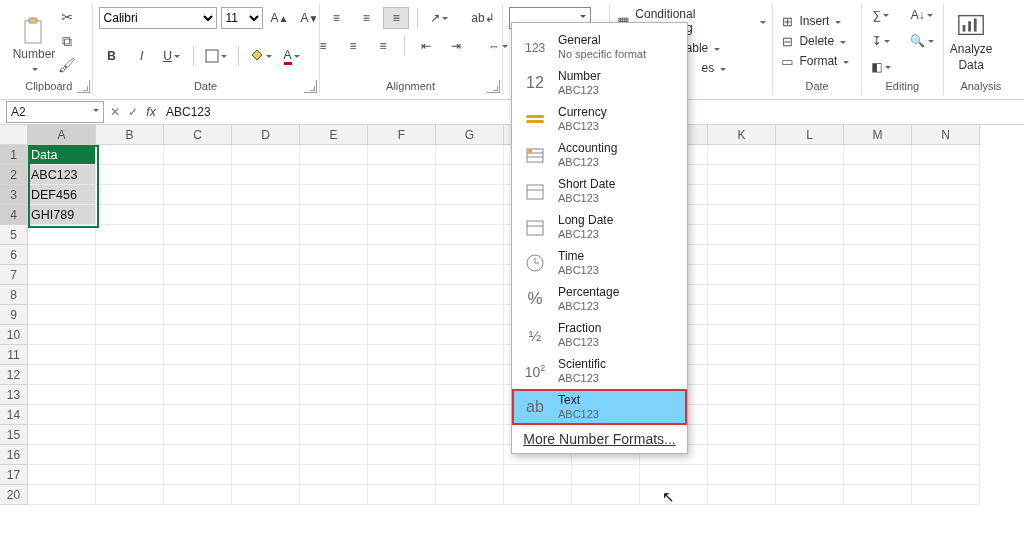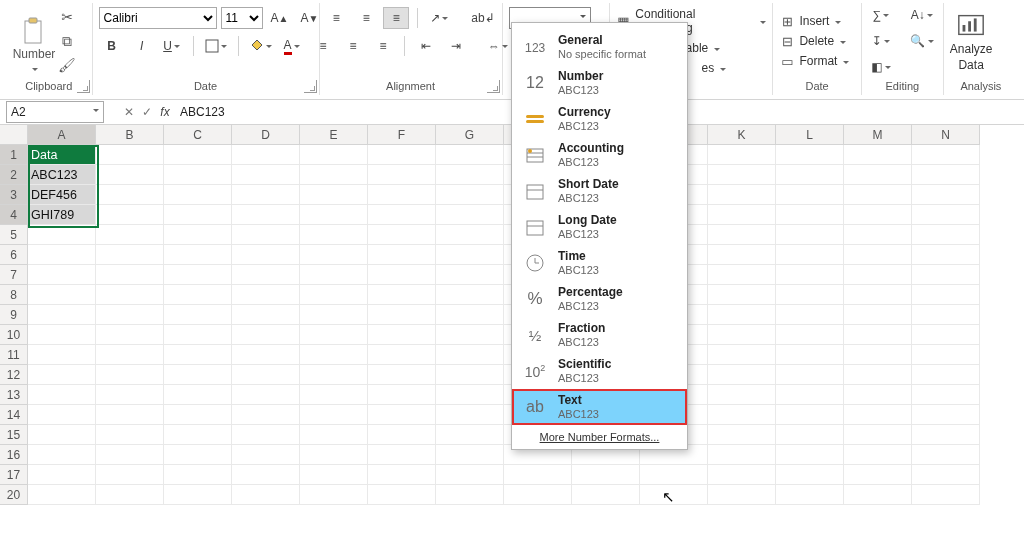--- a/index.html
+++ b/index.html
@@ -14,42 +14,42 @@
   .stack{display:flex;flex-direction:column;gap:6px;margin-left:2px}
   .ic{width:18px;height:18px;display:inline-flex;align-items:center;justify-content:center;color:#555;font-size:14px}
   select.combo{height:22px;border:1px solid #aaa;background:#fff;font-size:12px}
   .font-combo{width:118px}
   .size-combo{width:42px}
   .row{display:flex;align-items:center;gap:4px}
   .btn{min-width:20px;height:20px;display:inline-flex;align-items:center;justify-content:center;border:1px solid transparent;padding:0 2px;color:#444}
   .sep{width:1px;height:20px;background:#d0d0d0;margin:0 4px}
   .dd::after{content:"";display:inline-block;margin-left:2px;border:3px solid transparent;border-top-color:#666;position:relative;top:2px}
   .namebox-row{display:flex;align-items:center;height:24px;border-bottom:1px solid #d4d4d4}
-  .namebox{width:88px;height:20px;border:1px solid #aaa;margin:0 16px 0 6px;padding:0 4px;display:flex;align-items:center;justify-content:space-between;font-size:12px}
+  .namebox{width:88px;height:20px;border:1px solid #aaa;margin:0 2px 0 6px;padding:0 4px;display:flex;align-items:center;justify-content:space-between;font-size:12px}
   .namebox::after{content:"";border:3px solid transparent;border-top-color:#666}
   .fx-ic{width:18px;text-align:center;color:#777}
   .fx-ital{font-style:italic;color:#444}
   .formula{flex:1;padding-left:6px}
   .grid{position:relative;display:grid;grid-template-columns:28px repeat(14,68px);grid-auto-rows:20px}
   .hdr{background:#f3f2f1;border:1px solid #d4d4d4;border-top:none;border-left:none;display:flex;align-items:center;justify-content:center;color:#555;font-size:12px}
   .rhdr{background:#f3f2f1;border:1px solid #d4d4d4;border-top:none;border-left:none;display:flex;align-items:center;justify-content:center;color:#555;font-size:12px}
   .cell{border:1px solid #e9e9e9;border-top:none;border-left:none;padding:0 3px;display:flex;align-items:center;font-size:12.5px;color:#111}
   .hdr.sel{background:#d2d0ce}
   .rhdr.sel{background:#d2d0ce}
   .cell.a1{background:#0f7b3e;color:#fff}
   .cell.selrange{background:#d8d8d8}
   .sel-outline{position:absolute;border:2px solid #0f7b3e;pointer-events:none}
   .dropdown{position:absolute;left:511px;top:22px;width:175px;background:#fff;border:1px solid #b5b5b5;box-shadow:2px 3px 8px rgba(0,0,0,.25);padding:6px 0 4px 0;z-index:50}
   .nf-item{display:flex;align-items:center;gap:10px;padding:4px 10px;cursor:default}
   .nf-ic{width:26px;height:26px;display:flex;align-items:center;justify-content:center;color:#6c6c6c;font-size:16px}
   .nf-txt{display:flex;flex-direction:column;line-height:14px}
-  .nf-title{font-size:12px;color:#222;font-weight:700}
+  .nf-title{font-size:12px;color:#222;font-weight:400}
   .nf-sub{font-size:11px;color:#666}
   .nf-item.text{outline:2px solid #e03131;outline-offset:-2px;background:#7dd3fc}
-  .more-link{text-align:center;font-size:11px;padding:6px 0 2px 0}
+  .more-link{text-align:center;font-size:14px;padding:6px 0 2px 0}
   .more-link span{text-decoration:underline;color:#333}
   .num-combo{position:relative;width:80px;height:20px;border:1px solid #888}
   .num-combo::after{content:"";position:absolute;right:4px;top:7px;border:3px solid transparent;border-top-color:#555}
   .cells-col,.edit-col,.anal-col{display:flex;flex-direction:column;gap:4px;font-size:12px}
   .mini{display:flex;align-items:center;gap:4px;color:#333}
   .mini .ic{width:16px;height:16px;font-size:13px}
   .analyze{display:flex;flex-direction:column;align-items:center;gap:2px;color:#333}
   .analyze svg{width:30px;height:30px}
   .cursor-arrow{position:absolute;left:662px;top:488px;z-index:60;font-size:15px;color:#000}
   .corner{background:#f3f2f1;border-right:1px solid #d4d4d4;border-bottom:1px solid #d4d4d4}
@@ -73,21 +73,21 @@
         <span class="ic">✂</span>
         <span class="ic">⧉</span>
         <span class="ic">🖌</span>
       </div>
     </div>
     <div class="group-label">Clipboard</div>
     <span class="dlg"></span>
   </div>
 
   <div class="group" style="width:214px">
-    <div class="group-body" style="flex-direction:column;align-items:flex-start;gap:6px;padding-top:4px">
+    <div class="group-body" style="flex-direction:column;align-items:flex-start;gap:16px;padding-top:4px">
       <div class="row">
         <select class="combo font-combo"><option>Calibri</option></select>
         <select class="combo size-combo"><option>11</option></select>
         <span class="btn">A<sup>▲</sup></span>
         <span class="btn">A<sup>▼</sup></span>
       </div>
       <div class="row">
         <span class="btn" style="font-weight:bold">B</span>
         <span class="btn" style="font-style:italic">I</span>
         <span class="btn dd" style="text-decoration:underline">U</span>

